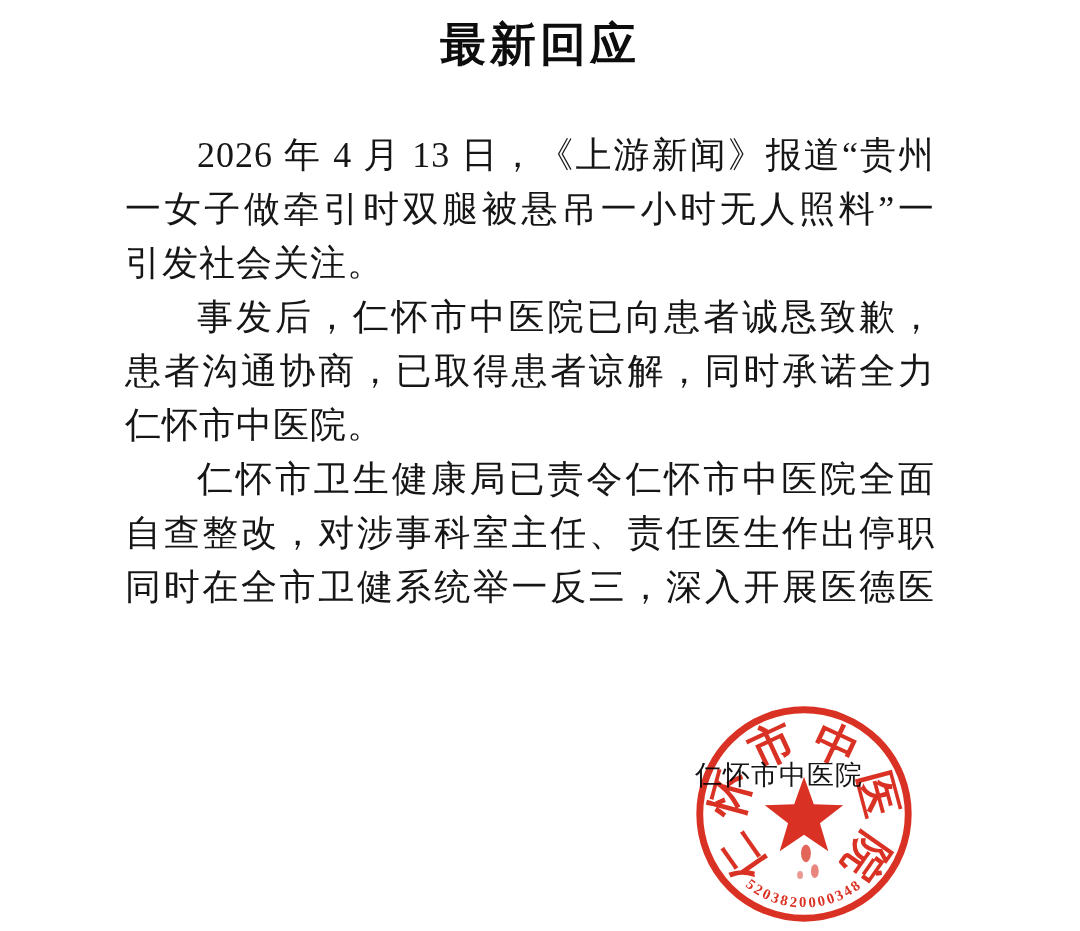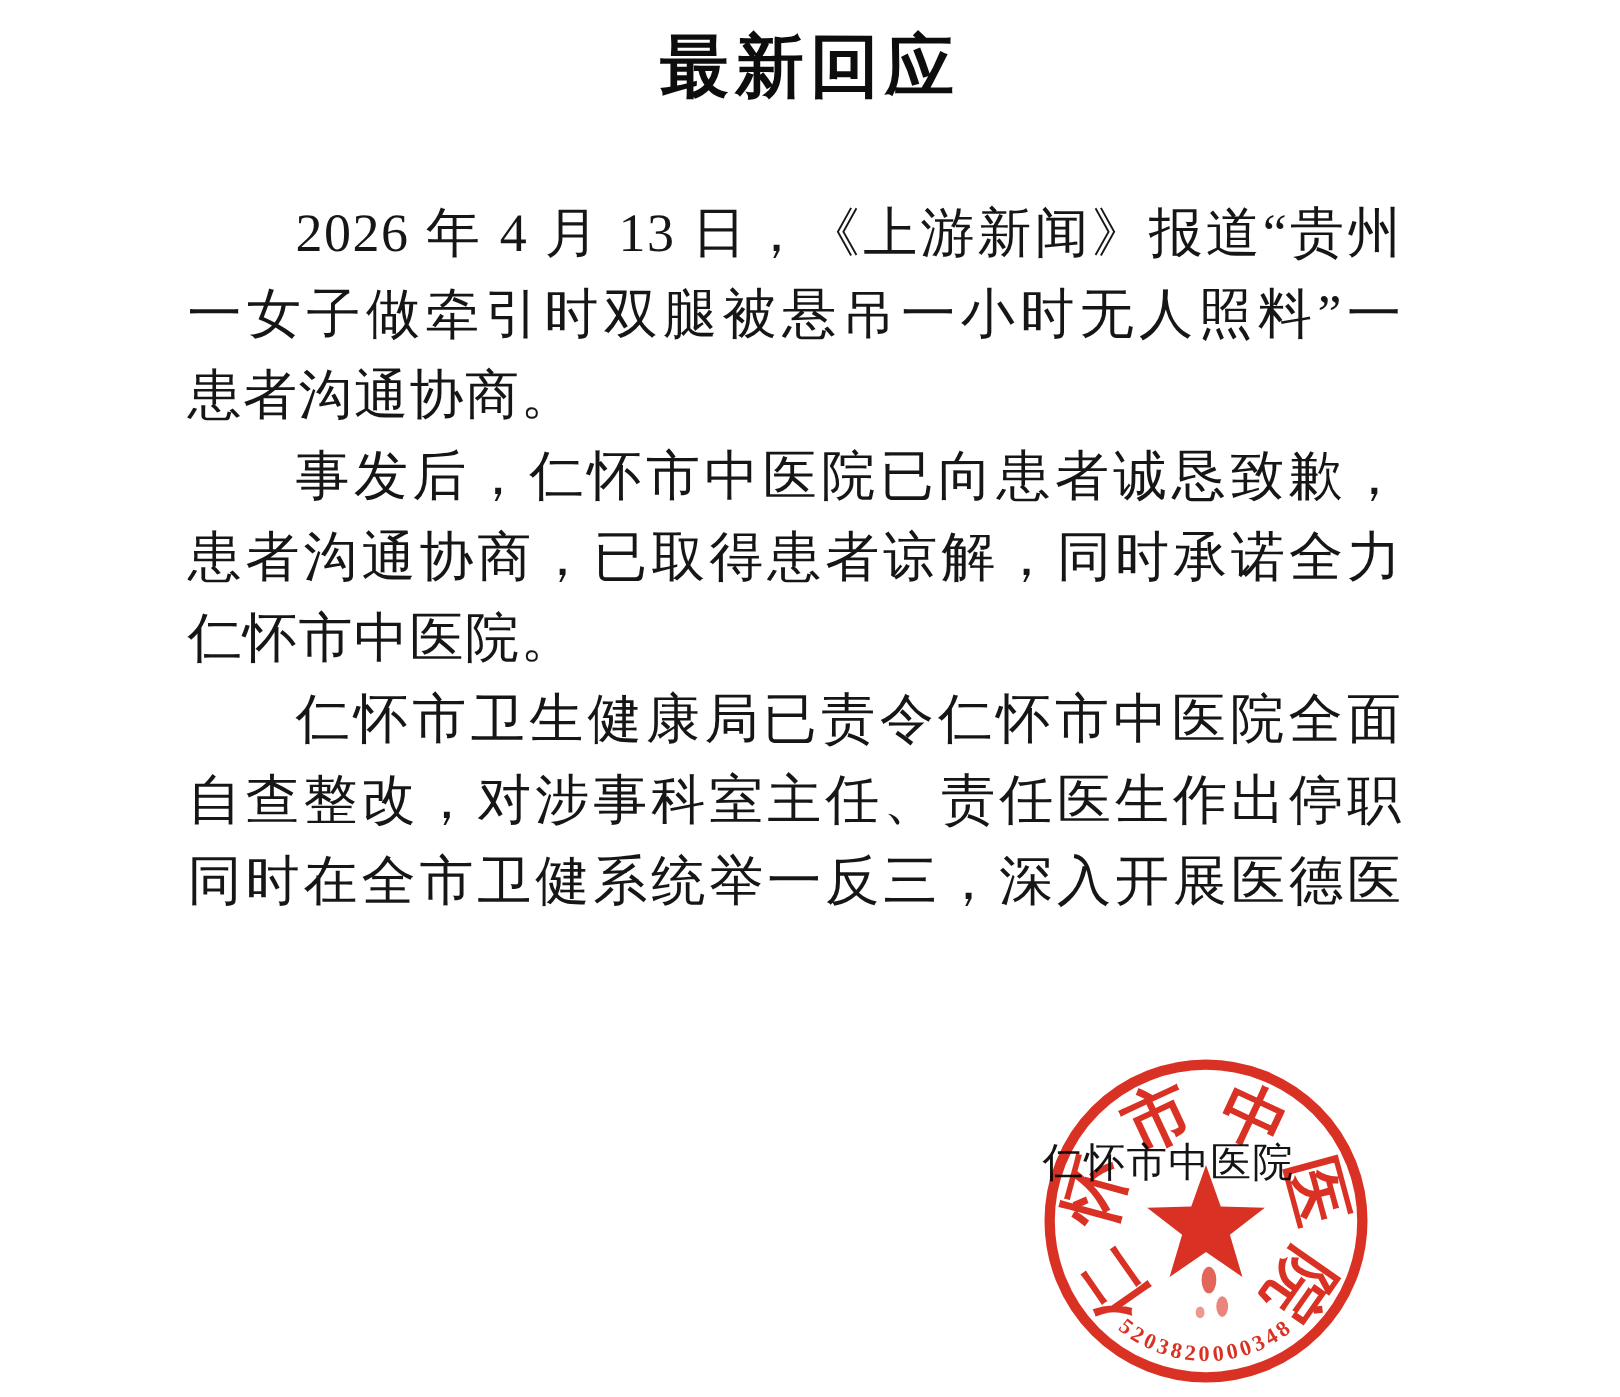--- a/index.html
+++ b/index.html
@@ -87,21 +87,21 @@
 </head>
 <body>
 
 <div class="page">
 
   <h1 class="title">最新回应</h1>
 
   <div class="body-block">
     <div class="line indent justify">2026 年 4 月 13 日，《上游新闻》报道“贵州仁怀</div>
     <div class="line justify">一女子做牵引时双腿被悬吊一小时无人照料”一事，</div>
-    <div class="line">患者沟通协商。</div>
+    <div class="line">引发社会关注。</div>
     <div class="line indent justify">事发后，仁怀市中医院已向患者诚恳致歉，并与</div>
     <div class="line justify">患者沟通协商，已取得患者谅解，同时承诺全力做好</div>
     <div class="line">仁怀市中医院。</div>
     <div class="line indent justify">仁怀市卫生健康局已责令仁怀市中医院全面开展</div>
     <div class="line justify">自查整改，对涉事科室主任、责任医生作出停职处理；</div>
     <div class="line justify">同时在全市卫健系统举一反三，深入开展医德医风专</div>
   </div>
 
   <div class="sig-name">仁怀市中医院</div>
 

